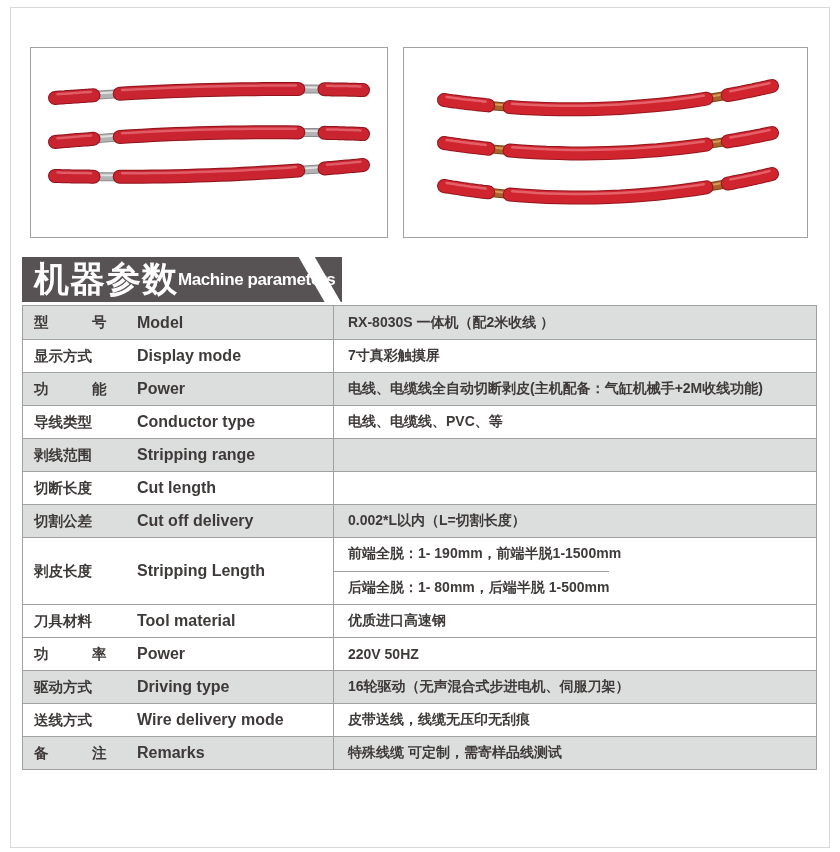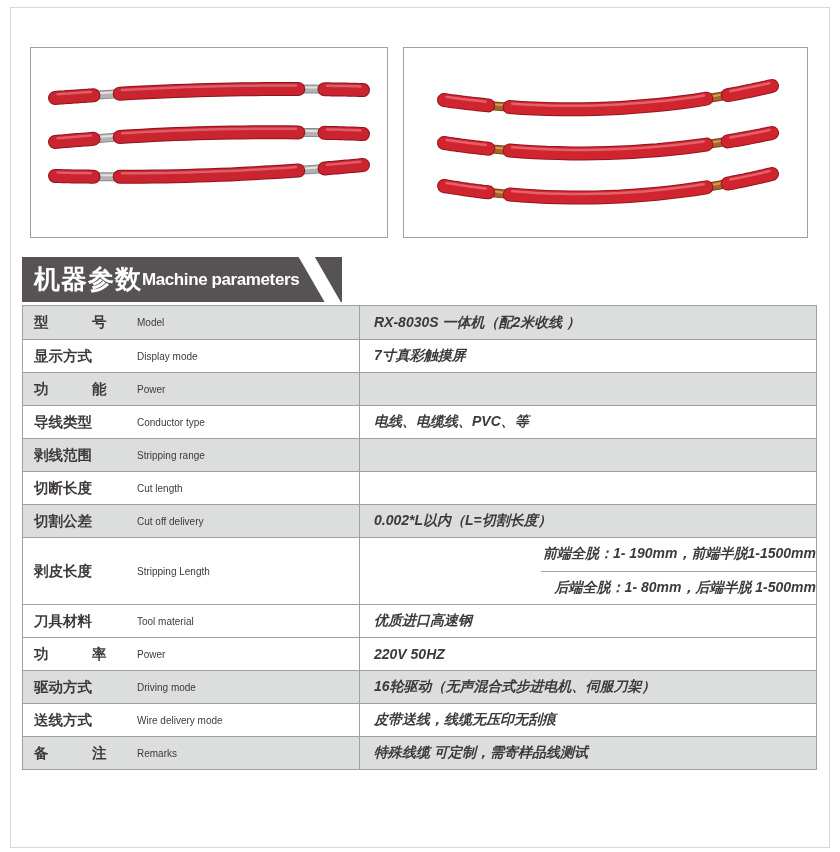--- a/index.html
+++ b/index.html
@@ -27,50 +27,50 @@
   }
   #photoL{left:30px;width:356px;}
   #photoR{left:403px;width:403px;}
   .frame svg{display:block;width:100%;height:100%;}
   
   .banner{
     position:absolute;left:22px;top:257px;width:320px;height:45px;
     background:var(--banner);color:#ffffff;display:flex;align-items:center;
     overflow:hidden;
   }
-  .banner .zh{font-size:26px;font-weight:bold;margin-left:12px;letter-spacing:1px;white-space:nowrap;}
+  .banner .zh{font-size:35px;font-weight:bold;margin-left:12px;letter-spacing:1px;white-space:nowrap;}
   .banner .en{font-size:17px;font-weight:bold;letter-spacing:-0.4px;white-space:nowrap;}
   .banner::after{
     content:"";position:absolute;top:-13px;left:291px;width:14px;height:72px;
     background:#ffffff;transform:rotate(-30deg);
   }
   
   .ptable{
     position:absolute;left:22px;top:305px;width:793px;
     border:1px solid var(--line);background:#ffffff;
   }
   .tr{display:flex;height:33px;box-sizing:border-box;border-top:1px solid var(--line);}
   .tr:first-child{border-top:none;}
   .tr.alt{background:var(--alt);}
   .tr.double{height:67px;}
   .td{box-sizing:border-box;}
   .td.label{
-    width:337px;display:flex;align-items:center;
+    width:311px;display:flex;align-items:center;
     border-right:1px solid var(--line);
   }
   .td.label .zh{
     margin-left:11px;min-width:95px;margin-right:8px;
     font-size:14.5px;font-weight:bold;white-space:nowrap;
   }
-  .td.label .en{font-size:10px;font-weight:normal;white-space:nowrap;}
+  .td.label .en{font-size:16px;font-weight:bold;white-space:nowrap;}
   .td.value{
     flex:1;display:flex;align-items:center;
-    font-size:14px;font-weight:bold;padding-left:14px;font-style:italic;
-  }
-  .td.value.split{flex-direction:column;align-items:flex-end;padding:0;}
+    font-size:14px;font-weight:bold;padding-left:14px;
+  }
+  .td.value.split{flex-direction:column;align-items:flex-start;padding:0;}
   .td.value.split .sub{
     flex:1;display:flex;align-items:center;padding-left:14px;box-sizing:border-box;
   }
   .td.value.split .sub + .sub{border-top:1px solid var(--line);}
 </style>
 </head>
 <body>
 
 <div class="page-border"></div>
 
@@ -180,20 +180,23 @@
     <div class="td value">
       <span>7寸真彩触摸屏</span>
     </div>
   </div>
 
   <div class="tr alt">
     <div class="td label">
       <span class="zh">功　　　能</span>
       <span class="en">Power</span>
     </div>
+    <div class="td value">
+      <span>电线、电缆线全自动切断剥皮(主机配备：气缸机械手+2M收线功能)</span>
+    </div>
   </div>
 
   <div class="tr">
     <div class="td label">
       <span class="zh">导线类型</span>
       <span class="en">Conductor type</span>
     </div>
     <div class="td value">
       <span>电线、电缆线、PVC、等</span>
     </div>
@@ -256,21 +259,21 @@
       <span class="en">Power</span>
     </div>
     <div class="td value">
       <span>220V 50HZ</span>
     </div>
   </div>
 
   <div class="tr alt">
     <div class="td label">
       <span class="zh">驱动方式</span>
-      <span class="en">Driving mode</span>
+      <span class="en">Driving type</span>
     </div>
     <div class="td value">
       <span>16轮驱动（无声混合式步进电机、伺服刀架）</span>
     </div>
   </div>
 
   <div class="tr">
     <div class="td label">
       <span class="zh">送线方式</span>
       <span class="en">Wire delivery mode</span>

